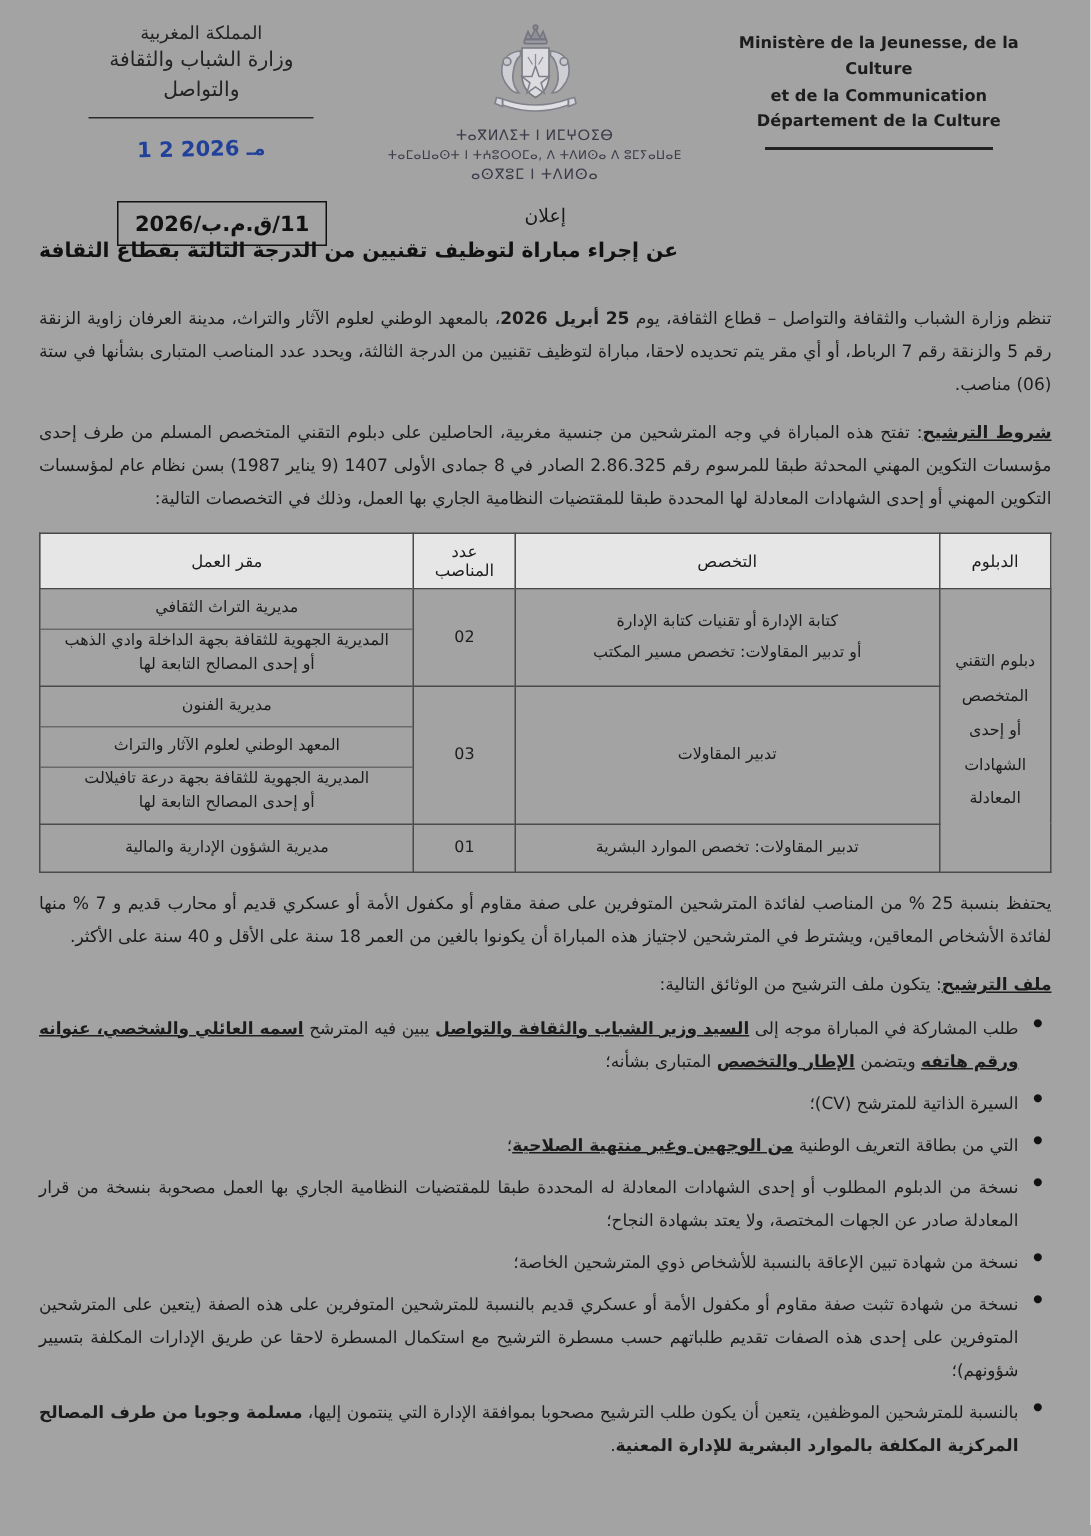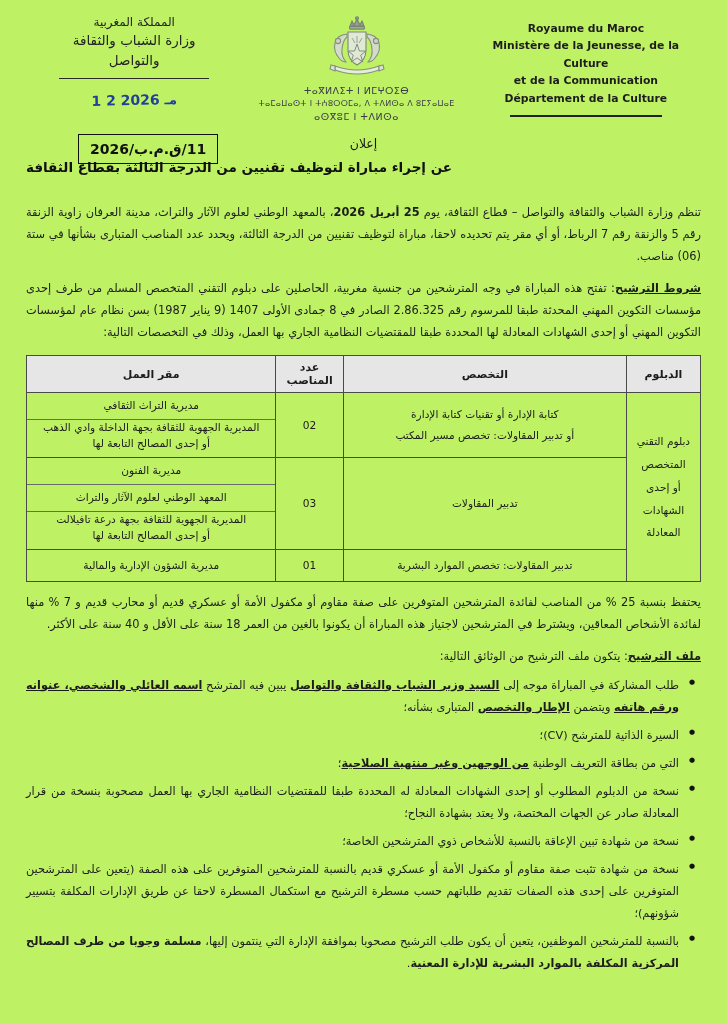--- a/index.html
+++ b/index.html
@@ -14,21 +14,21 @@
     position: relative;
     font-family: "DejaVu Sans", "Liberation Sans", sans-serif;
     color: #1a1a1a;
     overflow: hidden;
   }
   .page {
     width: 727px;
     height: 1024px;
     position: relative;
     padding: 0;
-    background: #bef264;
+    background: #a3a3a3;
   }
 
   
   .header {
     display: flex;
     flex-direction: row-reverse;
     align-items: flex-start;
     justify-content: space-between;
     padding: 14px 26px 0 26px;
     height: 130px;
@@ -172,21 +172,21 @@
   table.jobs th, table.jobs td {
     border: 1px solid #4a4a4a;
     text-align: center;
     vertical-align: middle;
     font-size: 10.6px;
     padding: 5px 4px;
     color: #1c1c1c;
   }
   table.jobs thead th {
     background: #e6e6e6;
-    font-weight: bold;
+    font-weight: normal;
     height: 32px;
     font-size: 11px;
   }
   .col-dip  { width: 11%; }
   .col-spec { width: 42%; }
   .col-cnt  { width: 10%; }
   .col-loc  { width: 37%; }
   .cnt-val { font-family: "DejaVu Sans", sans-serif; font-size: 11.5px; }
   .dip-cell { line-height: 2.15; font-size: 10.6px; }
   .spec-cell { line-height: 2.0; }
@@ -268,21 +268,20 @@
         </g>
       </svg>
       <div class="tifinagh">
         <div class="tif1">ⵜⴰⴳⵍⴷⵉⵜ ⵏ ⵍⵎⵖⵔⵉⴱ</div>
         <div class="tif2">ⵜⴰⵎⴰⵡⴰⵙⵜ ⵏ ⵜⵄⵓⵔⵔⵎⴰ, ⴷ ⵜⴷⵍⵙⴰ ⴷ ⵓⵎⵢⴰⵡⴰⴹ</div>
         <div class="tif3">ⴰⵙⴳⵓⵎ ⵏ ⵜⴷⵍⵙⴰ</div>
       </div>
     </div>
 
     <div class="hdr-col hdr-fr">
-      <div class="l">Royaume du Maroc</div>
       <div class="l">Ministère de la Jeunesse, de la Culture</div>
       <div class="l">et de la Communication</div>
       <div class="l">Département de la Culture</div>
       <div class="fr-rule"></div>
     </div>
   </div>
 
   <div class="ref-title-row">
     <div class="ref-box">
       <span class="txt">11/ق.م.ب/2026</span>

